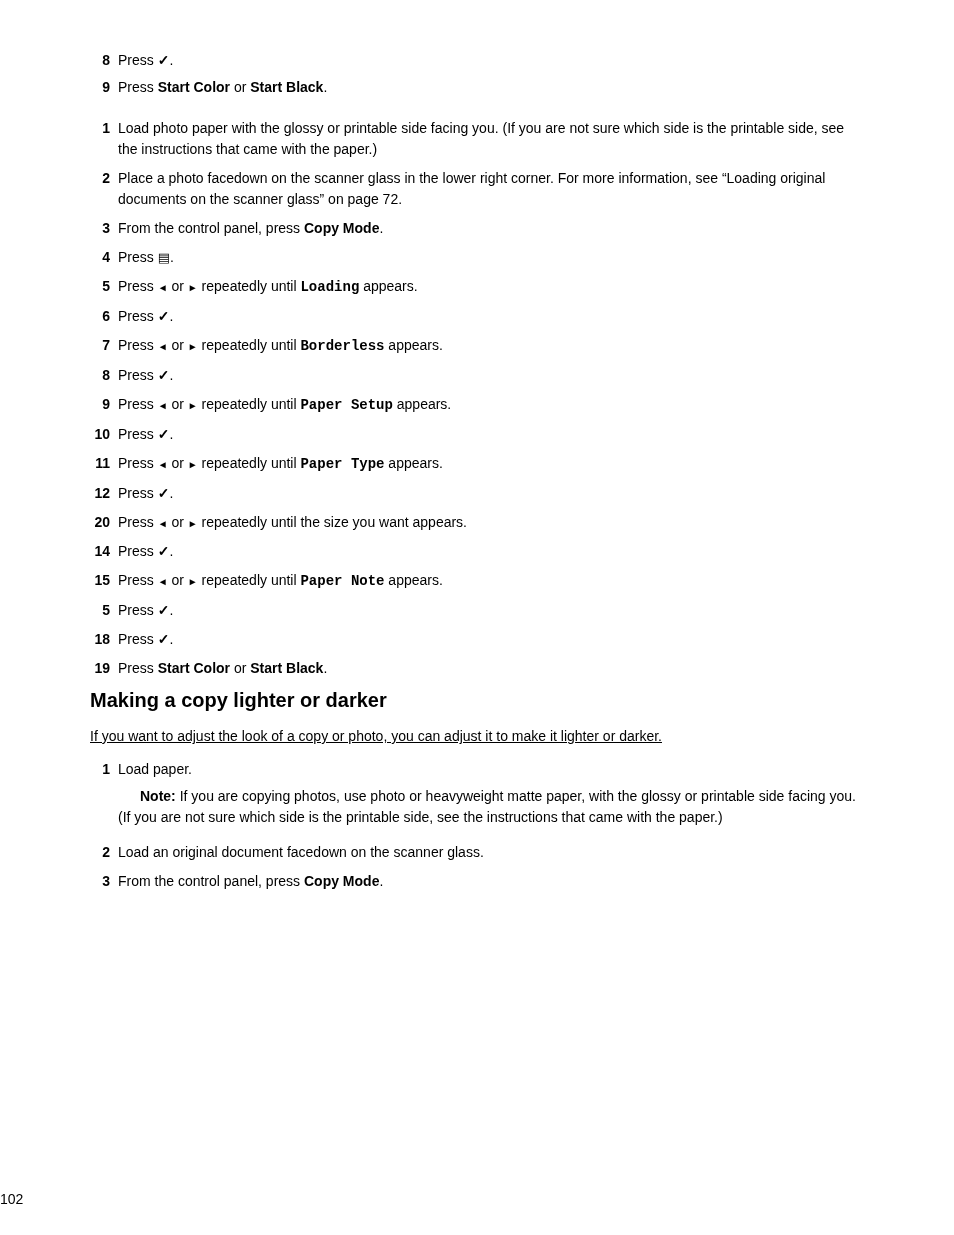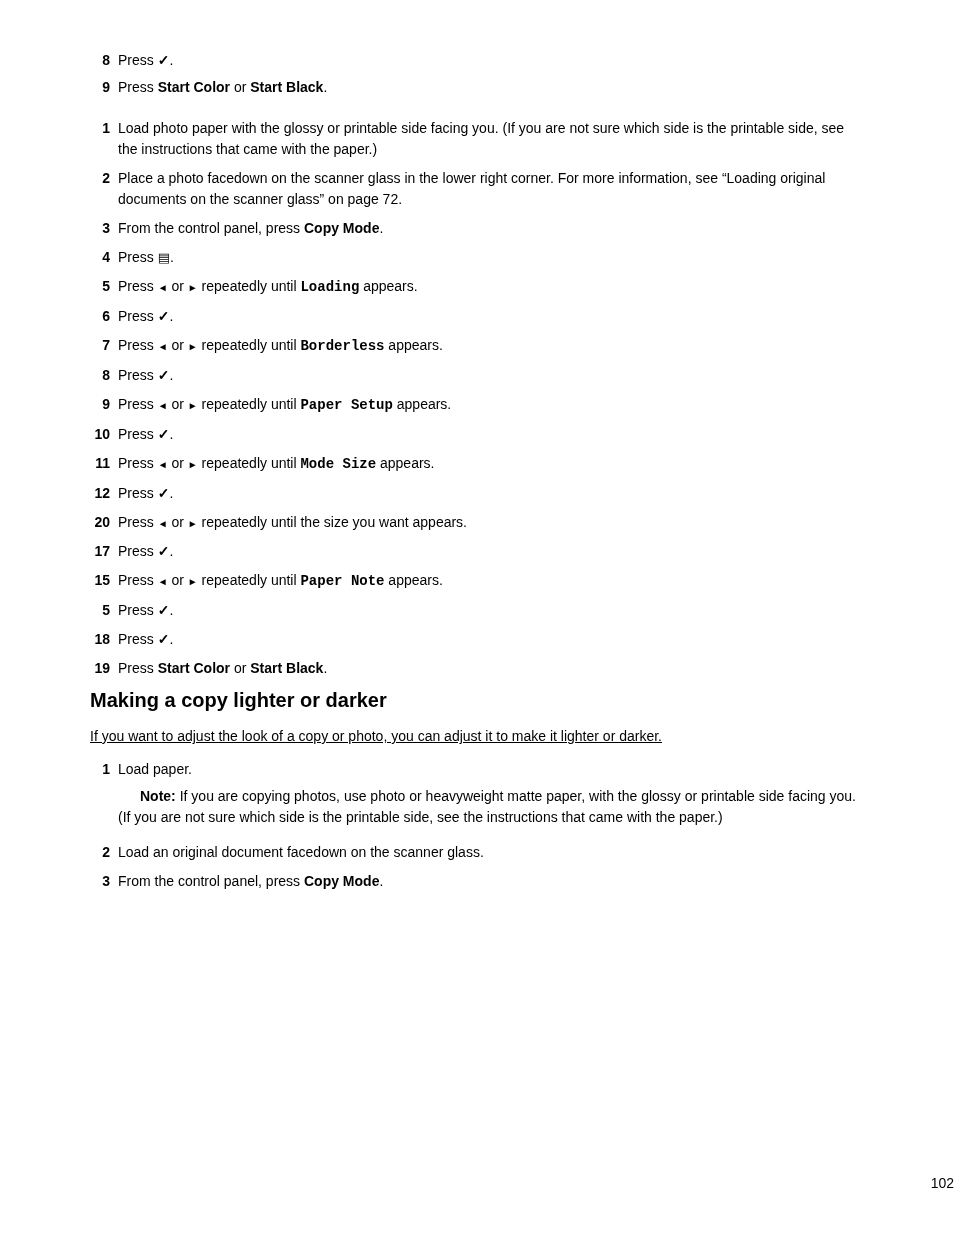--- a/index.html
+++ b/index.html
@@ -99,24 +99,24 @@
       line-height: 1.5;
     }
 
     .note-label {
       font-weight: bold;
       padding-left: 22px;
     }
 
     .page-footer {
       position: absolute;
-      bottom: 44px;
+      bottom: 28px;
       left: 0;
       right: 0;
-      text-align: right;
+      text-align: left;
       font-size: 14px;
     }
 
     
     .checkmark::after {
       content: '✓';
       font-weight: bold;
     }
 
     
@@ -221,40 +221,40 @@
       <li>
         <span class="num">10</span>
         <span class="content">
           Press <span class="checkmark"></span>.
         </span>
       </li>
 
       <li>
         <span class="num">11</span>
         <span class="content">
-          Press <span class="arrow-left"></span> or <span class="arrow-right"></span> repeatedly until <span class="mono">Mode Size</span> appears.
+          Press <span class="arrow-left"></span> or <span class="arrow-right"></span> repeatedly until <span class="mono">Paper Type</span> appears.
         </span>
       </li>
 
       <li>
         <span class="num">12</span>
         <span class="content">
           Press <span class="checkmark"></span>.
         </span>
       </li>
 
       <li>
         <span class="num">20</span>
         <span class="content">
           Press <span class="arrow-left"></span> or <span class="arrow-right"></span> repeatedly until the size you want appears.
         </span>
       </li>
 
       <li>
-        <span class="num">17</span>
+        <span class="num">14</span>
         <span class="content">
           Press <span class="checkmark"></span>.
         </span>
       </li>
 
       <li>
         <span class="num">15</span>
         <span class="content">
           Press <span class="arrow-left"></span> or <span class="arrow-right"></span> repeatedly until <span class="mono">Paper Note</span> appears.
         </span>

